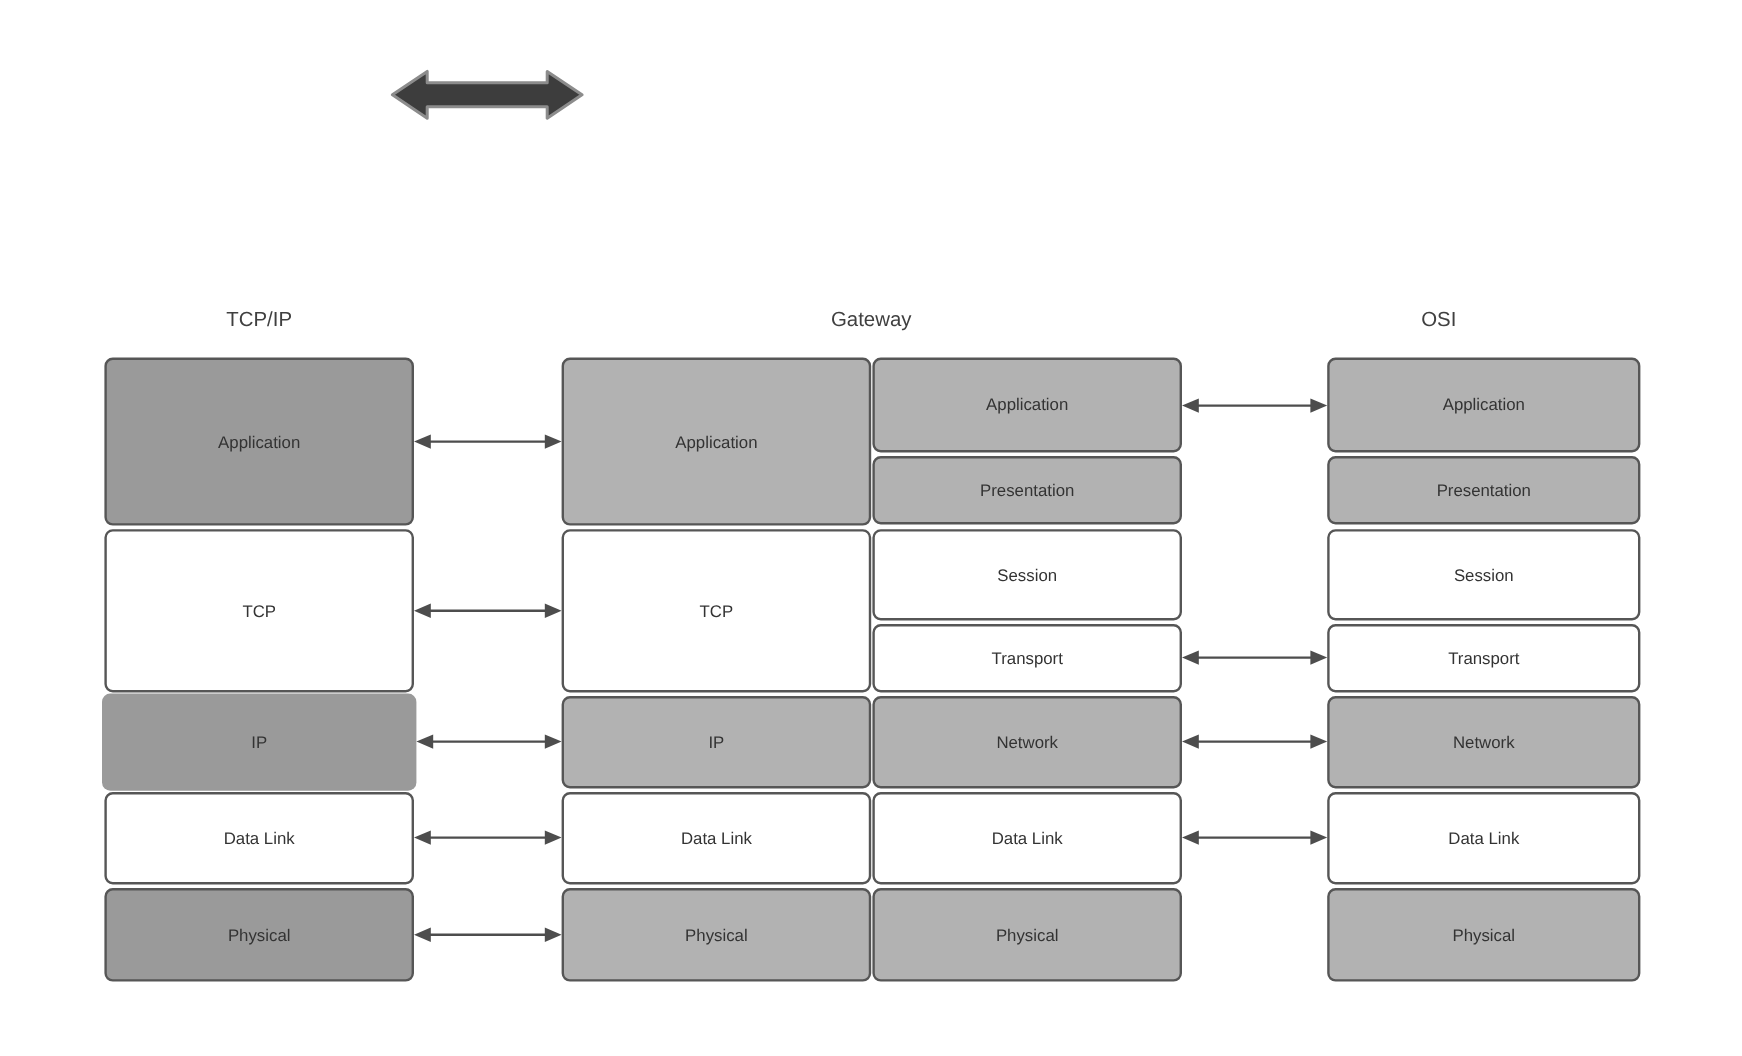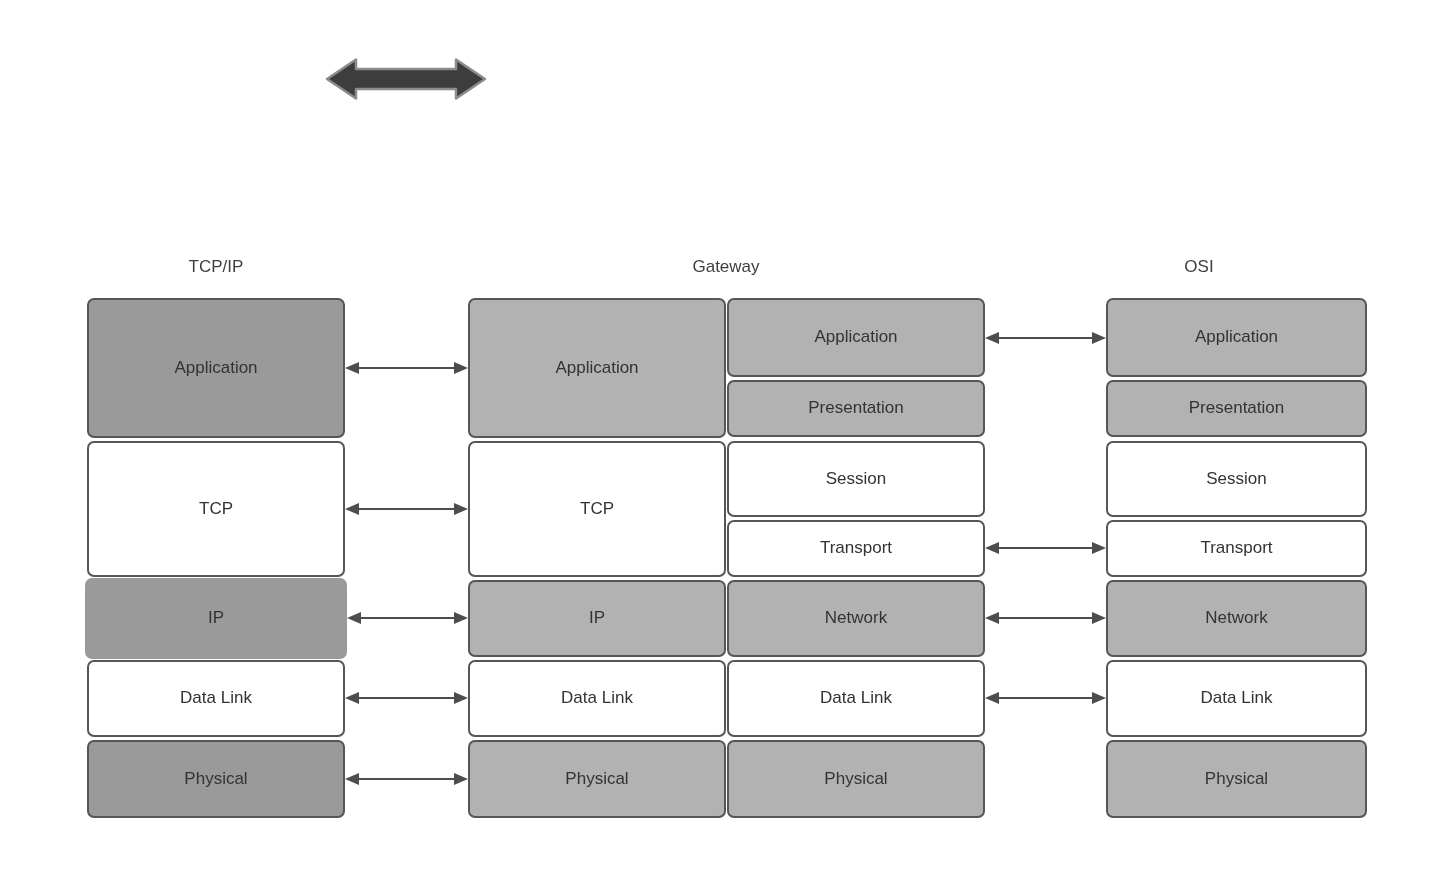--- a/index.html
+++ b/index.html
@@ -23,21 +23,21 @@
     white-space: nowrap;
     line-height: 20px;
   }
   .layer-box {
     position: absolute;
     box-sizing: border-box;
     border-radius: 7px;
     display: flex;
     align-items: center;
     justify-content: center;
-    font-size: 17px;
+    font-size: 14px;
     color: #333333;
     text-align: center;
     line-height: 1.2;
   }
   #overlay-svg {
     position: absolute;
     left: 0;
     top: 0;
     pointer-events: none;
   }

